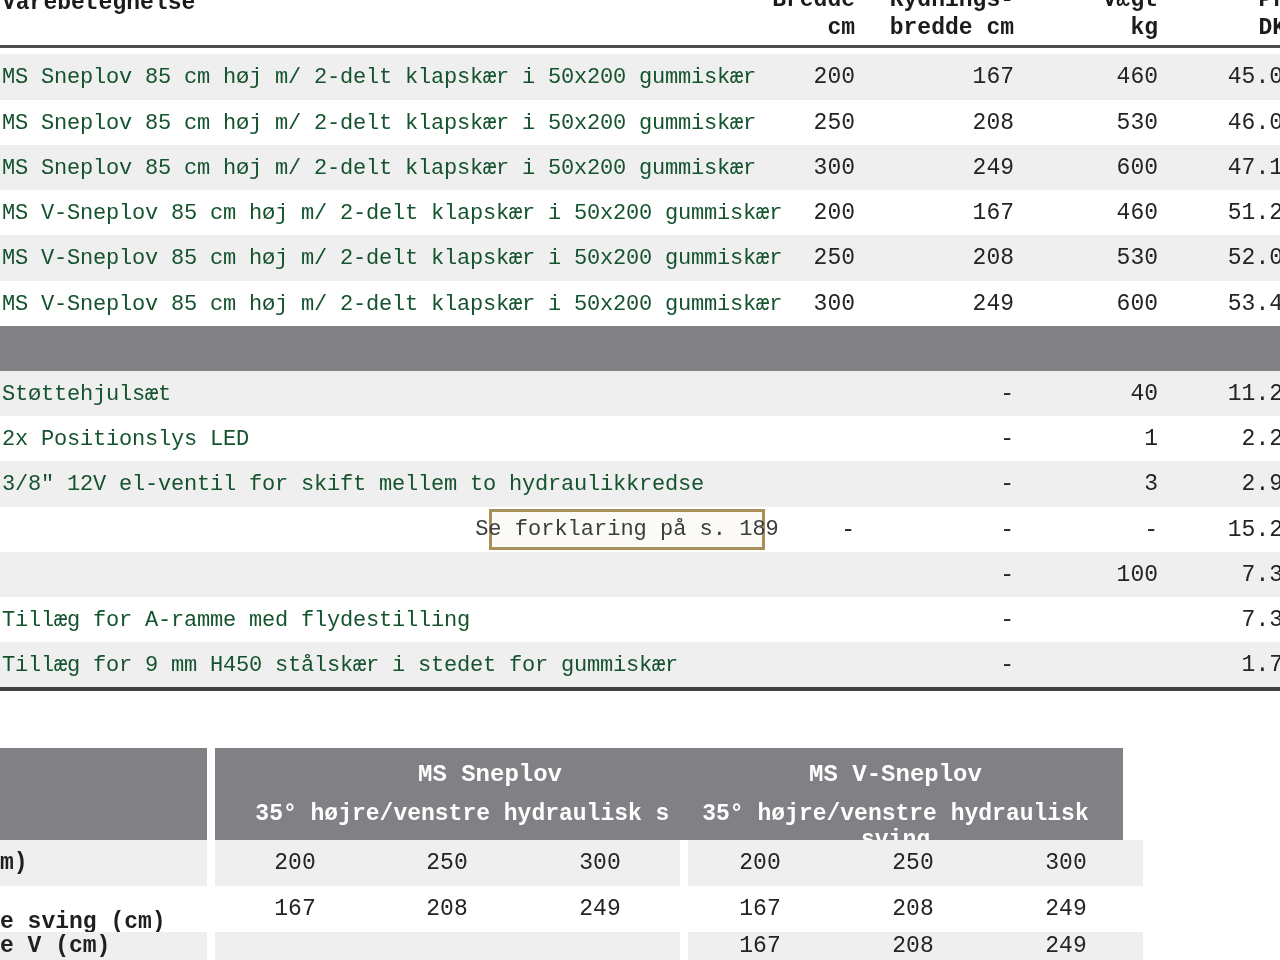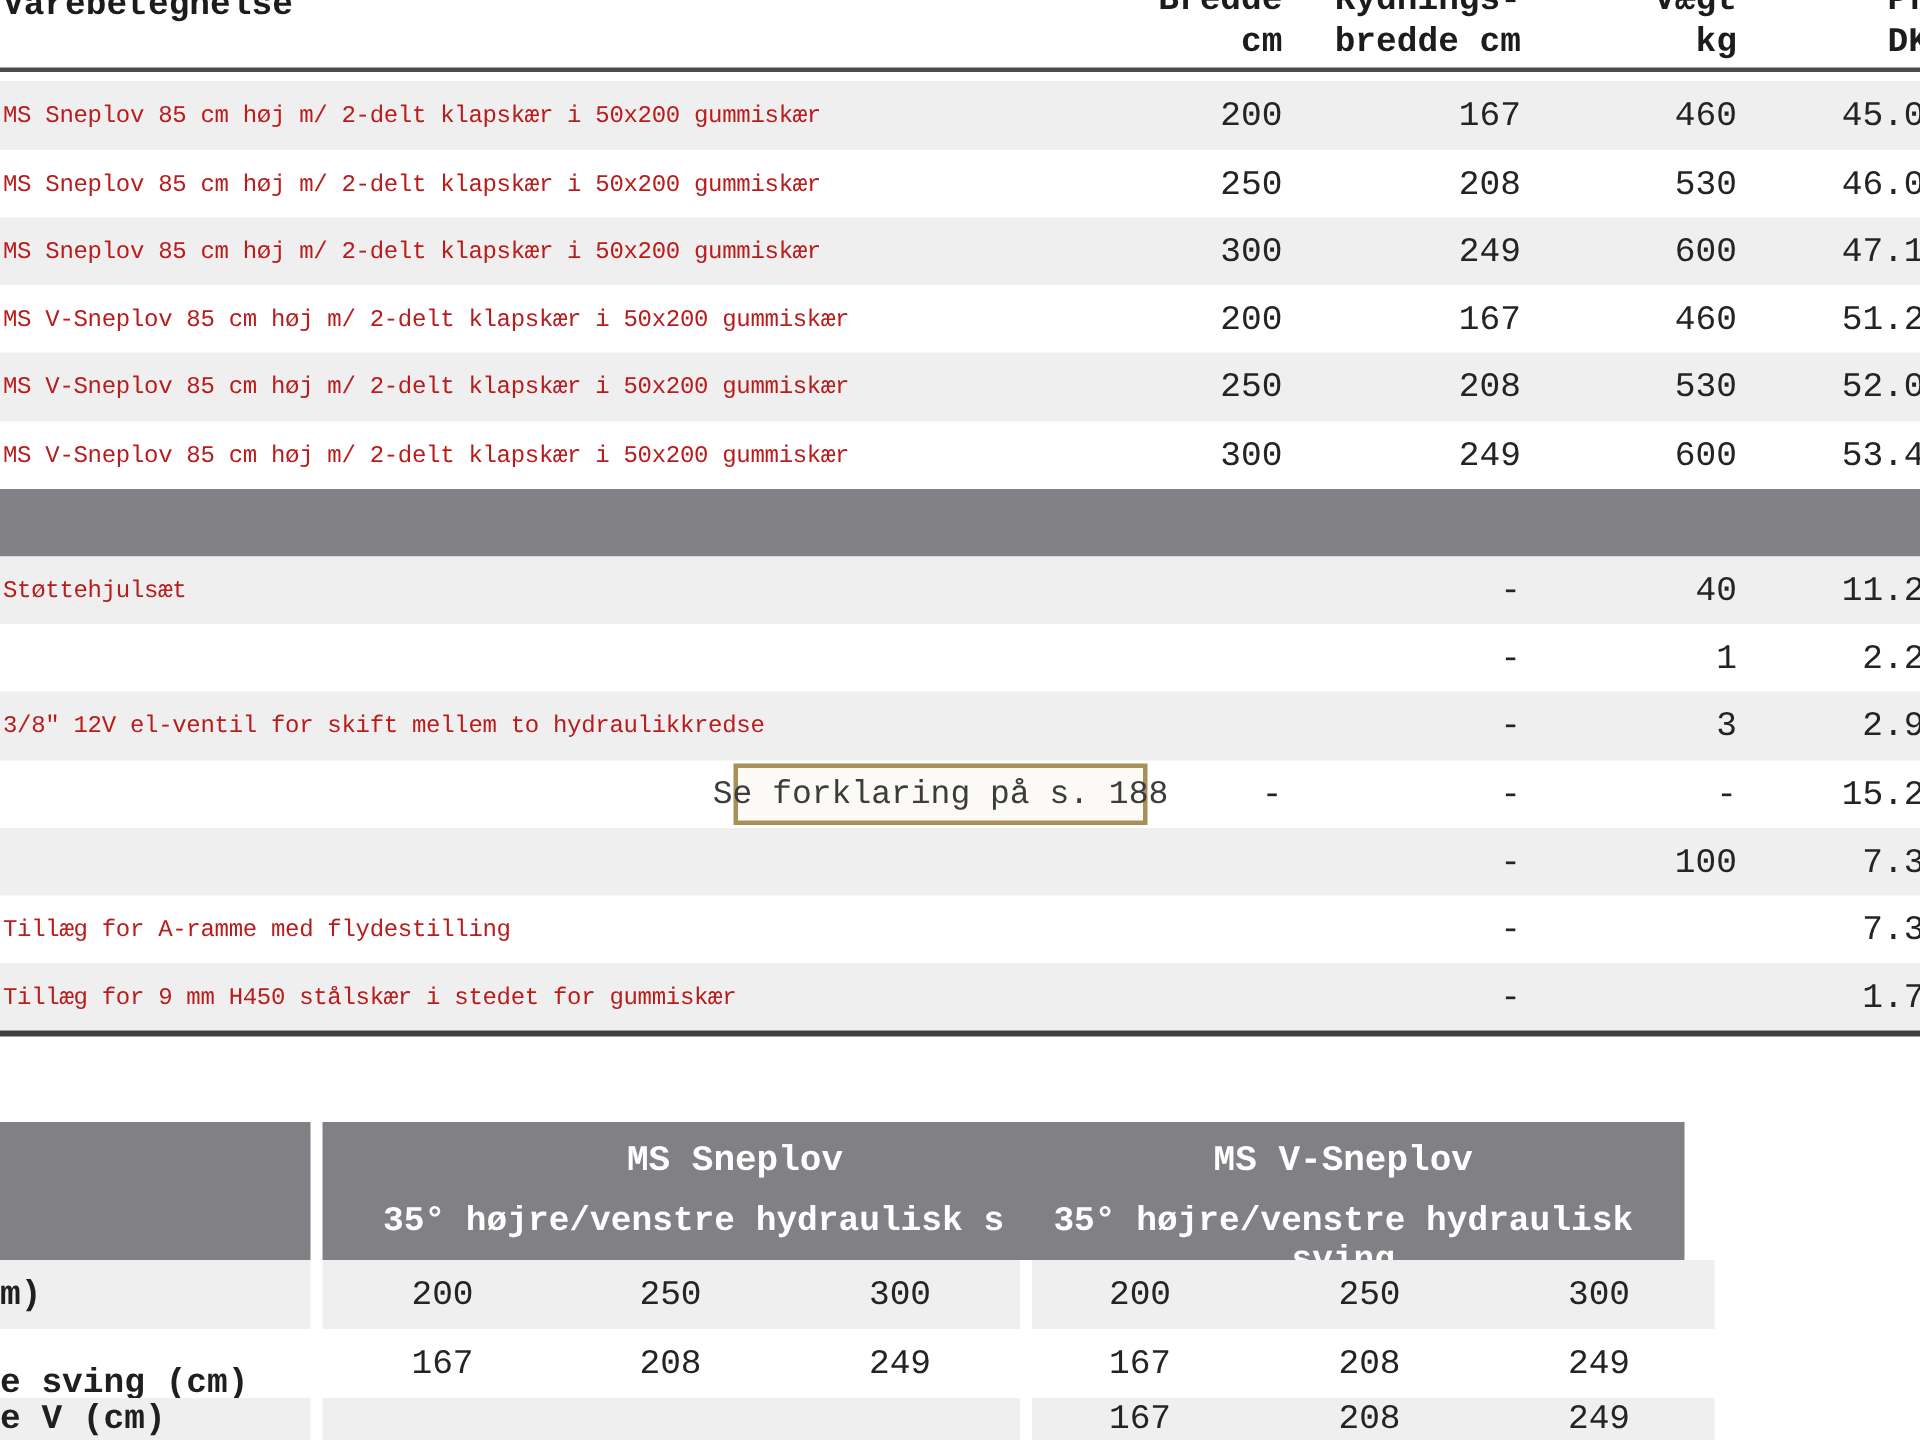--- a/index.html
+++ b/index.html
@@ -15,21 +15,21 @@
   .hcol span{display:block;}
   .h-bredde{right:425px;}
   .h-ryd{right:266px;}
   .h-vaegt{right:122px;}
   .h-pris{right:-6px;}
   .rule-top{position:absolute;left:0;top:45px;width:1280px;height:3px;background:#4c4c4c;}
   .rule-bottom{position:absolute;left:0;top:687px;width:1280px;height:4px;background:#404040;}
   .row{position:absolute;left:0;width:1280px;}
   .h45{height:45px;} .h46{height:46px;}
   .alt{background:#efeff0;}
-  .cname{position:absolute;left:2px;top:50%;transform:translateY(-50%);font-size:16px;letter-spacing:-0.2px;white-space:nowrap;color:#b91c1c;}
+  .cname{position:absolute;left:2px;top:50%;transform:translateY(-50%);font-size:22px;letter-spacing:-0.2px;white-space:nowrap;color:#14532d;}
   .num{position:absolute;top:50%;transform:translateY(-50%);font-size:23px;color:#242424;white-space:nowrap;}
   .c-bredde{right:425px;}
   .c-ryd{right:266px;}
   .c-vaegt{right:122px;}
   .c-pris{right:-3px;}
   .sepbar{position:absolute;left:0;top:326px;width:1280px;height:45px;background:#828286;}
   .notebox{
     position:absolute;left:489px;top:509px;width:270px;height:35px;
     border:3px solid #a98f58;background:#fbfaf6;
     display:flex;align-items:center;justify-content:center;
@@ -123,20 +123,21 @@
   <div class="sepbar"></div>
 
   <div class="row h45 alt" style="top:371px">
     <span class="cname">Støttehjulsæt</span>
     <span class="num c-bredde"></span>
     <span class="num c-ryd">-</span>
     <span class="num c-vaegt">40</span>
     <span class="num c-pris">11.2</span>
   </div>
   <div class="row h45" style="top:416px">
+    <span class="cname">2x Positionslys LED</span>
     <span class="num c-bredde"></span>
     <span class="num c-ryd">-</span>
     <span class="num c-vaegt">1</span>
     <span class="num c-pris">2.2</span>
   </div>
   <div class="row h46 alt" style="top:461px">
     <span class="cname">3/8" 12V el-ventil for skift mellem to hydraulikkredse</span>
     <span class="num c-bredde"></span>
     <span class="num c-ryd">-</span>
     <span class="num c-vaegt">3</span>
@@ -163,21 +164,21 @@
   </div>
   <div class="row h45 alt" style="top:642px">
     <span class="cname">Tillæg for 9 mm H450 stålskær i stedet for gummiskær</span>
     <span class="num c-bredde"></span>
     <span class="num c-ryd">-</span>
     <span class="num c-vaegt"></span>
     <span class="num c-pris">1.7</span>
   </div>
 
   <div class="notebox">
-    <span>Se forklaring på s. 188</span>
+    <span>Se forklaring på s. 189</span>
   </div>
 
   <div class="rule-bottom"></div>
 
   <div class="bt-head bt-head-label"></div>
   <div class="bt-head bt-head-g1">
     <div class="bt-title">MS Sneplov</div>
     <div class="bt-sub">35° højre/venstre hydraulisk sving</div>
   </div>
   <div class="bt-head bt-head-g2">

